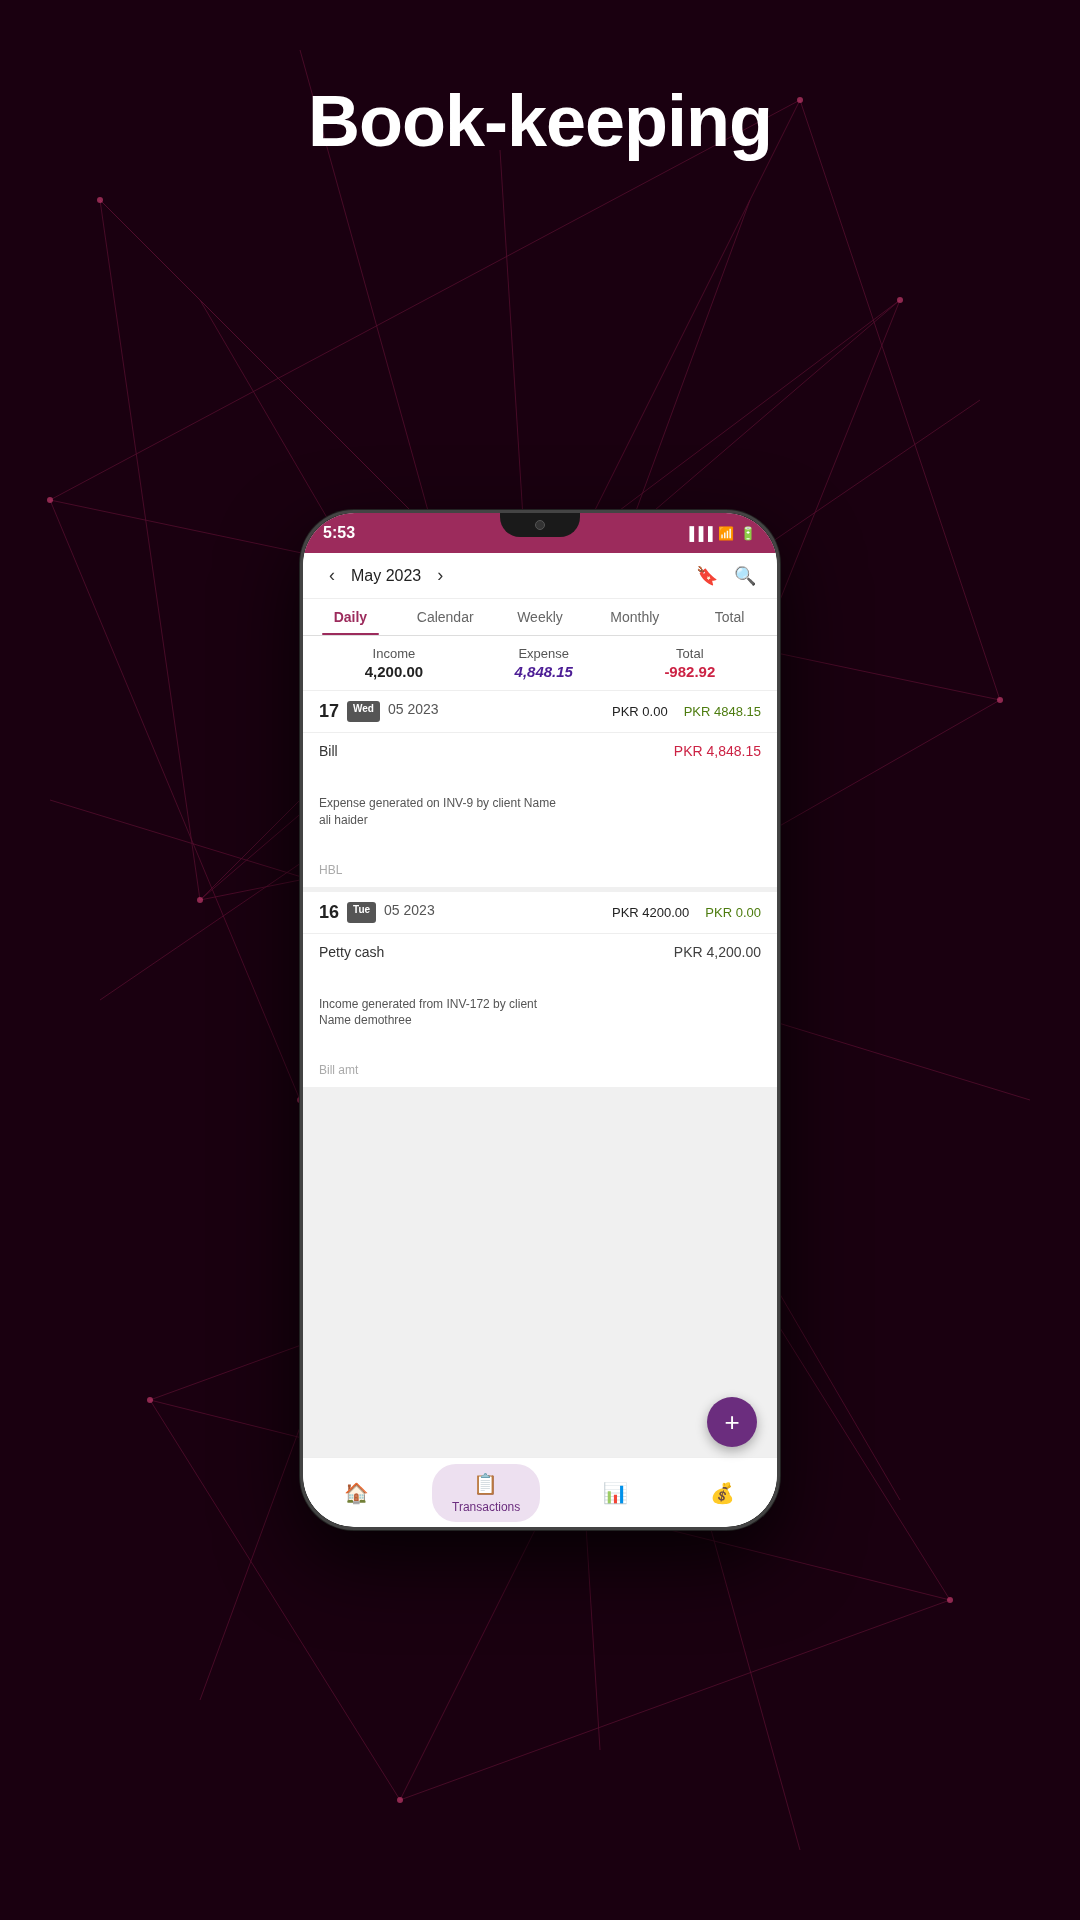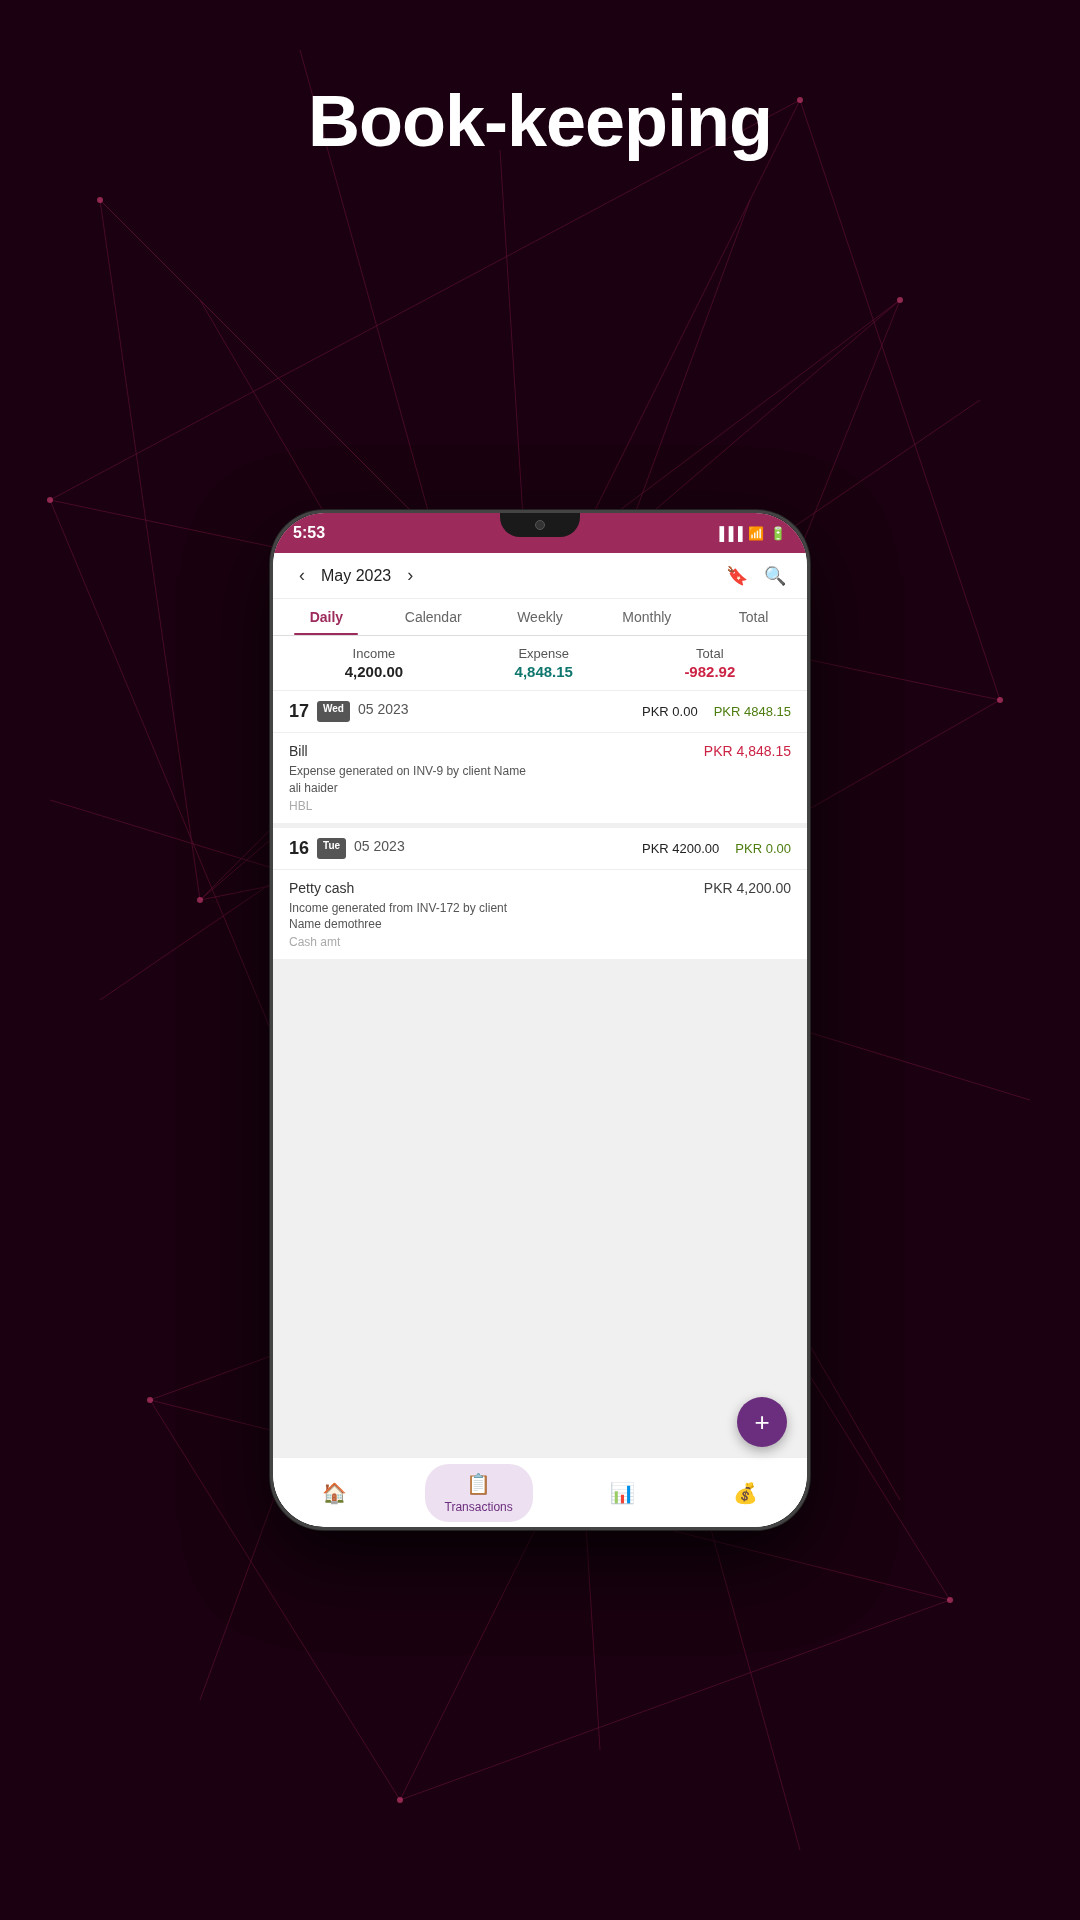--- a/index.html
+++ b/index.html
@@ -33,21 +33,21 @@
       font-size: 72px;
       font-weight: 800;
       z-index: 2;
       letter-spacing: -1px;
     }
 
     
     .phone {
       position: relative;
       z-index: 3;
-      width: 540px;
+      width: 480px;
       height: 1020px;
       background: #1a1a1a;
       border-radius: 54px;
       border: 3px solid #444;
       box-shadow: 0 0 0 1px #222, 0 30px 80px rgba(0,0,0,0.8);
       overflow: hidden;
       margin-top: 120px;
     }
 
     
@@ -242,21 +242,22 @@
       margin-bottom: 2px;
     }
 
     .summary-value {
       font-size: 15px;
       font-weight: 600;
       color: #222;
     }
 
     .summary-value.expense {
-      color: #0f766e;
+      color: #4c1d95;
+      font-style: italic;
     }
 
     .summary-value.total-neg {
       color: #cc2244;
     }
 
     
     .transactions {
       flex: 1;
       background: #f0f0f0;
@@ -323,20 +324,21 @@
 
     .transaction-row {
       display: flex;
       justify-content: space-between;
       align-items: flex-start;
     }
 
     .transaction-left {
       display: flex;
       flex-direction: column;
+      gap: 32px;
     }
 
     .transaction-category {
       font-size: 14px;
       color: #333;
       font-weight: 500;
       margin-bottom: 4px;
     }
 
     .transaction-desc {
@@ -563,21 +565,21 @@
           <div class="date-amounts">
             <span class="date-income">PKR 4200.00</span>
             <span class="date-expense">PKR 0.00</span>
           </div>
         </div>
         <div class="transaction-item">
           <div class="transaction-row">
             <div class="transaction-left">
               <span class="transaction-category">Petty cash</span>
               <span class="transaction-desc">Income generated from  INV-172 by client Name demothree</span>
-              <span class="transaction-sub">Cash amt</span>
+              <span class="transaction-sub">Bill amt</span>
             </div>
             <span class="transaction-amount income">PKR 4,200.00</span>
           </div>
         </div>
       </div>
 
     </div>
 
     <div class="fab">+</div>
 

